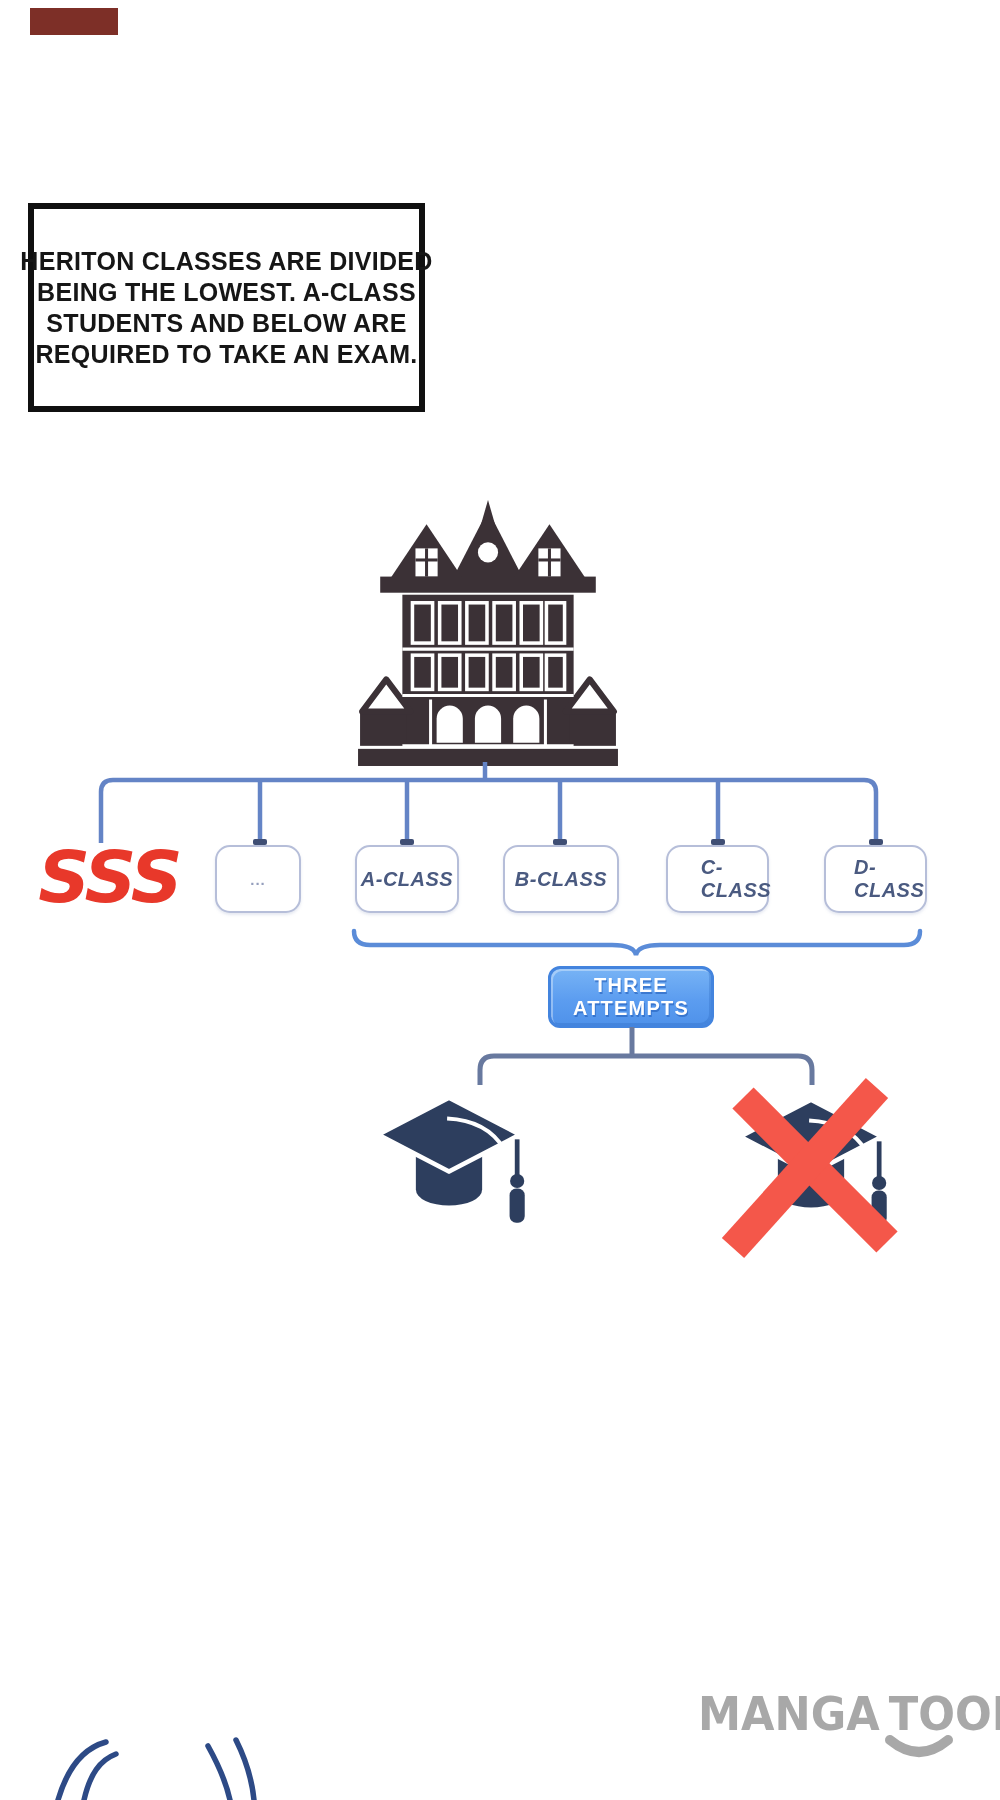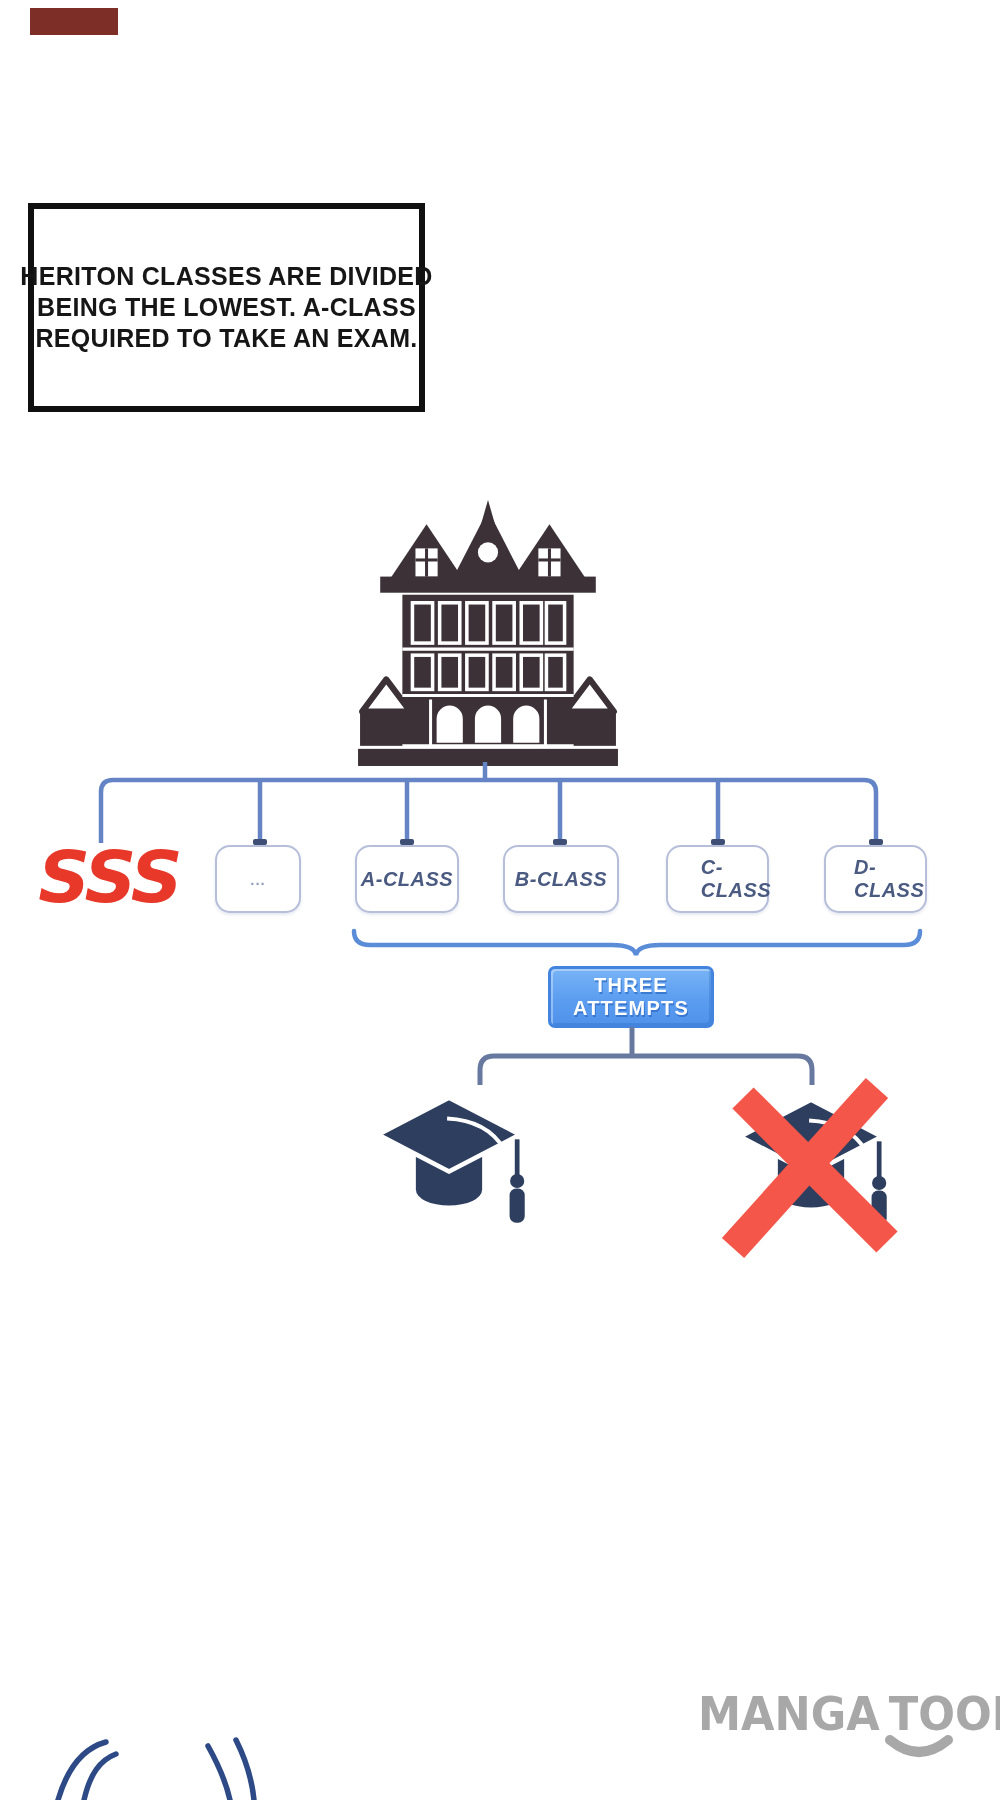--- a/index.html
+++ b/index.html
@@ -23,21 +23,21 @@
   .class-box{position:absolute;height:68px;background:#ffffff;border:2.5px solid #b6bed9;
              border-radius:15px;box-sizing:border-box;display:flex;align-items:center;justify-content:center;
              box-shadow:0 2px 3px rgba(180,188,216,.35);}
   .class-label{font-style:italic;font-weight:700;font-size:20px;color:#4a5a80;letter-spacing:.5px;}
   .dots-label{font-style:normal;font-size:15px;color:#949ebc;letter-spacing:1px;font-weight:700;}
   .sss{position:absolute;left:36px;top:838px;width:146px;height:78px;line-height:78px;text-align:center;
        font-family:"DejaVu Sans","Liberation Sans",sans-serif;font-weight:700;font-style:italic;
        font-size:72px;letter-spacing:-3px;color:#e8382a;}
 
   
-  .badge{position:absolute;left:548px;top:966px;width:166px;height:62px;border-radius:7px;
+  .badge{position:absolute;left:548px;top:966px;width:166px;height:62px;border-radius:12px;
          background:linear-gradient(180deg,#77b3f5 0%,#5c9df0 55%,#4f92ea 100%);
          border:3px solid #4384de;box-sizing:border-box;
          box-shadow:inset 2px 2px 0 rgba(255,255,255,.35), inset -2px -2px 0 rgba(30,90,180,.25);
          display:flex;flex-direction:column;align-items:center;justify-content:center;}
   .badge div{color:#ffffff;font-weight:700;font-size:20px;line-height:23px;letter-spacing:1.2px;
              text-shadow:1px 2px 0 rgba(40,100,190,.65);}
 
   svg{position:absolute;overflow:visible;}
 
   
@@ -49,20 +49,21 @@
 </head>
 <body>
 
 <div id="page">
 
   <div class="maroon-bar"></div>
 
   <div class="caption-box top">
     <div class="caption-line">HERITON CLASSES ARE DIVIDED</div>
     <div class="caption-line">BEING THE LOWEST. A-CLASS</div>
+    <div class="caption-line">STUDENTS AND BELOW ARE</div>
     <div class="caption-line">REQUIRED TO TAKE AN EXAM.</div>
   </div>
 
   <svg style="left:352px;top:498px;" width="272" height="268" viewBox="0 0 270 266">
     <g fill="#3b3136">
 
       <polygon points="135,2 150,54 120,54"></polygon>
       <polygon points="135,12 170,80 100,80"></polygon>
       <circle cx="135" cy="54" r="10" fill="#ffffff"></circle>
 

